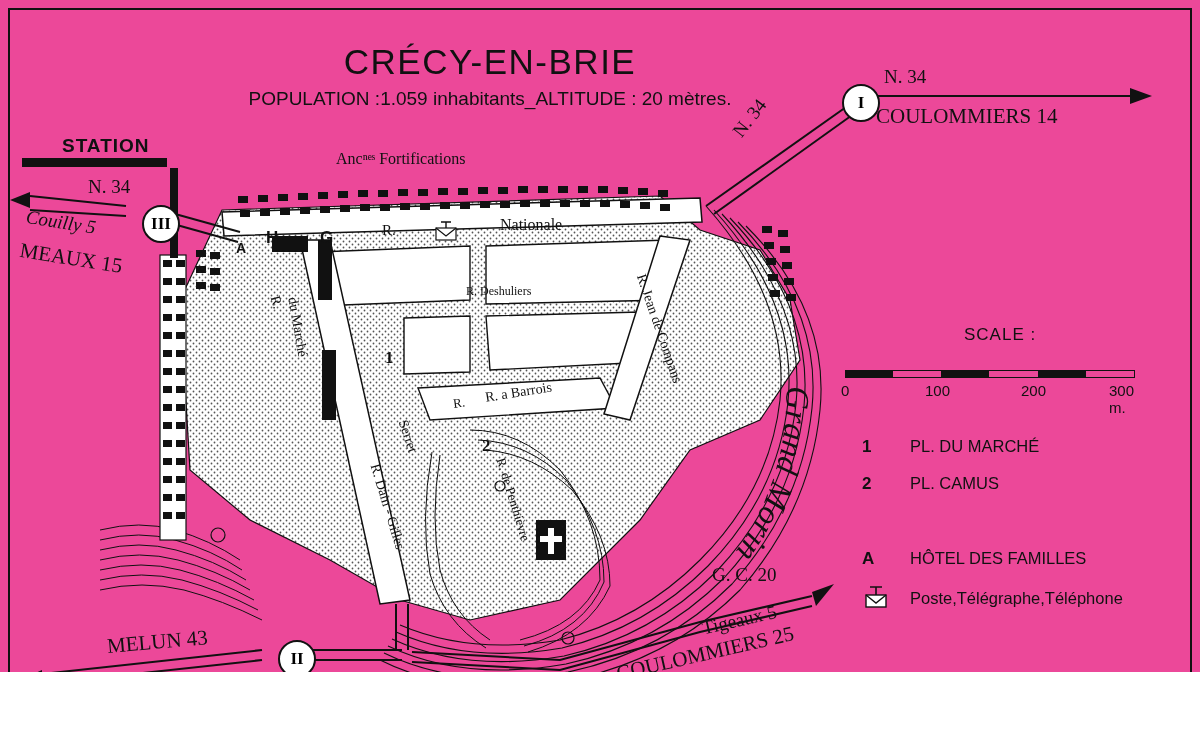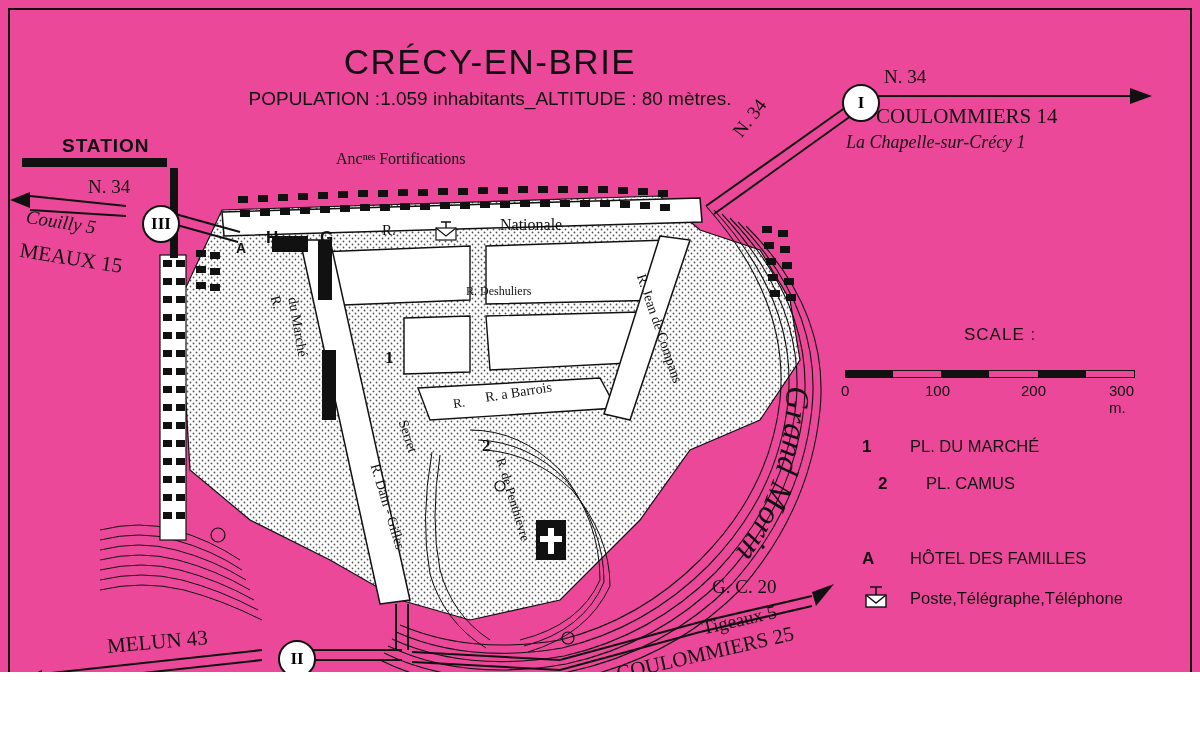--- a/index.html
+++ b/index.html
@@ -344,35 +344,34 @@
     </g>
 
     <g transform="translate(436,222)">
       <rect x="0" y="6" width="20" height="12" fill="#fff" stroke="#111" stroke-width="1.2"></rect>
       <path d="M 0 6 L 10 14 L 20 6" fill="none" stroke="#111" stroke-width="1.2"></path>
       <path d="M 10 0 L 10 6 M 5 0 L 15 0" stroke="#111" stroke-width="1.4"></path>
     </g>
   </svg>
 
   <div class="abs title">CRÉCY-EN-BRIE</div>
-  <div class="abs subtitle">POPULATION :1.059 inhabitants_ALTITUDE : 80 mètres.</div>
+  <div class="abs subtitle">POPULATION :1.059 inhabitants_ALTITUDE : 20 mètres.</div>
 
   <div class="abs station-label">STATION</div>
   <div class="abs station-bar"></div>
 
   <div class="map-text" style="left:336px; top:150px; font-size:16px;">Ancⁿᵉˢ  Fortifications</div>
 
   <div class="road-label plain" style="left:884px; top:66px;">N. 34</div>
   <div class="road-label plain" style="left:876px; top:104px; font-size:21px;">COULOMMIERS 14</div>
-  <div class="road-label" style="left:846px; top:132px; font-size:18px;">La Chapelle-sur-Crécy 1</div>
   <div class="road-label plain" style="left:728px; top:128px; transform:rotate(-52deg); transform-origin:left top;">N. 34</div>
   <div class="road-label plain" style="left:88px; top:176px;">N. 34</div>
   <div class="road-label" style="left:28px; top:206px; transform:rotate(9deg); transform-origin:left top;">Couilly 5</div>
   <div class="road-label plain" style="left:22px; top:238px; font-size:21px; transform:rotate(9deg); transform-origin:left top;">MEAUX 15</div>
-  <div class="road-label plain" style="left:712px; top:576px;">G. C. 20</div>
+  <div class="road-label plain" style="left:712px; top:564px;">G. C. 20</div>
   <div class="road-label plain" style="left:700px; top:618px; transform:rotate(-13deg); transform-origin:left top;">Tigeaux 5</div>
   <div class="road-label plain" style="left:614px; top:662px; font-size:21px; transform:rotate(-13deg); transform-origin:left top;">COULOMMIERS 25</div>
   <div class="road-label plain" style="left:106px; top:634px; font-size:21px; transform:rotate(-5deg); transform-origin:left top;">MELUN 43</div>
   <div class="road-label plain" style="left:148px; top:678px; transform:rotate(-5deg); transform-origin:left top;">D. 35</div>
 
   <div class="circ-num" style="left:842px; top:84px;">I</div>
   <div class="circ-num" style="left:142px; top:205px;">III</div>
   <div class="circ-num" style="left:278px; top:640px;">II</div>
 
   <div class="map-text" style="left:382px; top:222px; font-size:15px;">R.</div>
@@ -410,21 +409,21 @@
     <div class="scale-seg" style="left:193px; width:48px;"></div>
     <div class="scale-num" style="left:-4px;">0</div>
     <div class="scale-num" style="left:80px;">100</div>
     <div class="scale-num" style="left:176px;">200</div>
     <div class="scale-num" style="left:264px;">300 m.</div>
   </div>
 
   <div class="key-row" style="top:436px;">
     <span class="key-sym">1</span><span class="key-text">PL. DU MARCHÉ</span>
   </div>
-  <div class="key-row" style="top:473px;margin-left:16px;">
+  <div class="key-row" style="top:473px;">
     <span class="key-sym">2</span><span class="key-text">PL. CAMUS</span>
   </div>
   <div class="key-row" style="top:548px;">
     <span class="key-sym">A</span><span class="key-text">HÔTEL DES FAMILLES</span>
   </div>
   <div class="key-row" style="top:585px;">
     <span class="key-sym">
       <svg width="28" height="26" style="vertical-align:middle">
         <rect x="4" y="10" width="20" height="12" fill="#fff" stroke="#111" stroke-width="1.4"></rect>
         <path d="M 4 10 L 14 18 L 24 10" fill="none" stroke="#111" stroke-width="1.4"></path>

